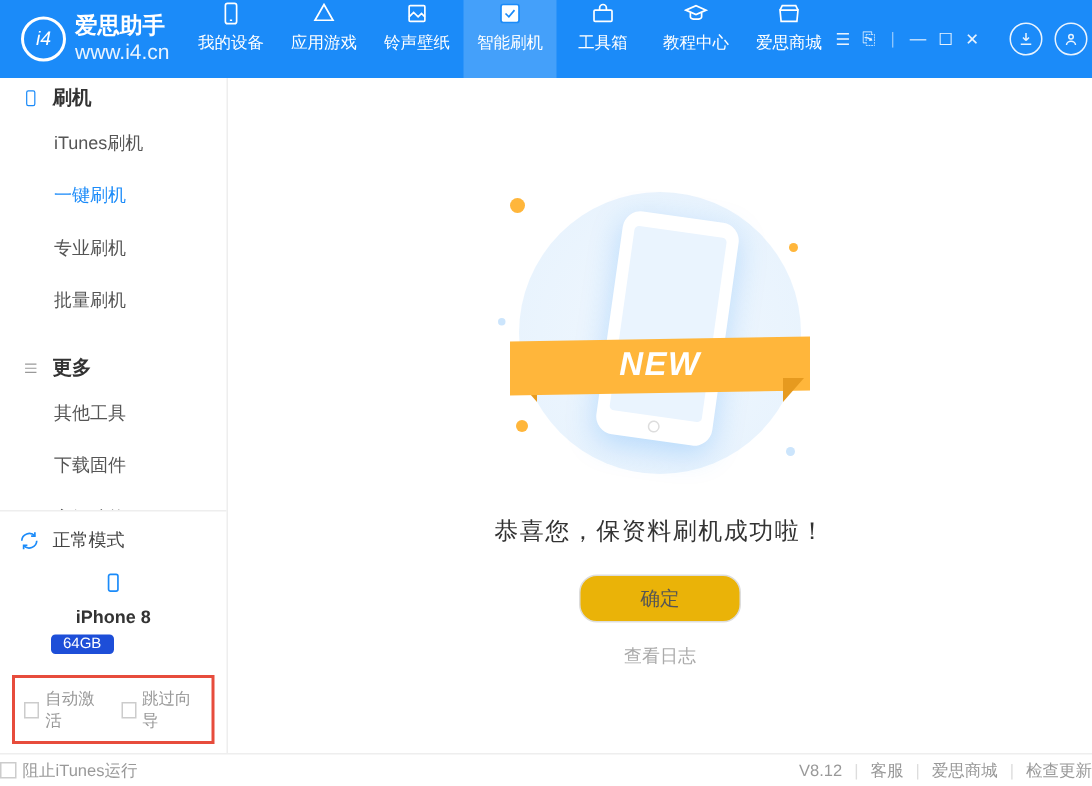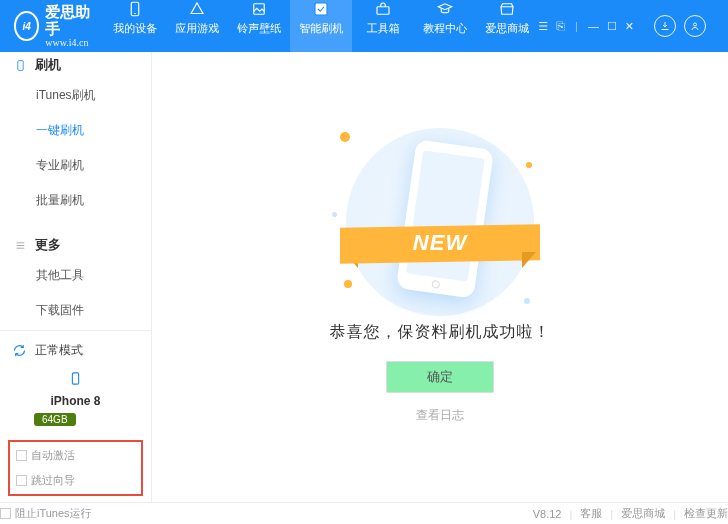--- a/index.html
+++ b/index.html
@@ -1,23 +1,23 @@
 <!DOCTYPE html>
 <html><head>
   <meta charset="utf-8">
   <style>
     * { margin: 0; padding: 0; box-sizing: border-box; font-family: "Microsoft YaHei", Arial, sans-serif; }
     body { width: 728px; height: 524px; background: #fff; overflow: hidden; font-size: 12px; }
     
     .header { height: 52px; background: #1b8bf9; display: flex; align-items: center; padding: 0 8px; color: #fff; }
     .logo { display: flex; align-items: center; padding: 0 10px 0 6px; }
-    .logo-ring { width: 30px; height: 30px; border: 2px solid #fff; border-radius: 50%; display: flex; align-items: center; justify-content: center; font-weight: bold; font-size: 10px; font-style: italic; }
+    .logo-ring { width: 30px; height: 30px; border: 2px solid #fff; border-radius: 50%; display: flex; align-items: center; justify-content: center; font-weight: normal; font-size: 13px; font-style: italic; }
     .logo-text { margin-left: 6px; line-height: 1.1; }
     .logo-text .brand { font-size: 15px; font-weight: bold; }
-    .logo-text .url { font-size: 10px; opacity: 0.9; font-family: Liberation Serif, serif; }
+    .logo-text .url { font-size: 14px; opacity: 0.9; }
     
     .nav { display: flex; flex: 1; height: 100%; }
     .nav-item { width: 62px; height: 100%; display: flex; flex-direction: column; align-items: center; justify-content: flex-start; cursor: pointer; font-size: 11px; gap: 3px; }
     .nav-item.active { background: rgba(255,255,255,0.18); }
     .nav-icon { width: 18px; height: 18px; display: flex; align-items: center; justify-content: center; }
     .nav-icon svg { width: 18px; height: 18px; fill: none; stroke: #fff; stroke-width: 1.5; }
     .nav-item.active .nav-icon svg { fill: #fff; stroke: #1b8bf9; }
     
     .win-controls { display: flex; gap: 8px; padding-right: 6px; font-size: 11px; }
     .win-controls span { cursor: pointer; opacity: 0.9; }
@@ -34,23 +34,23 @@
     .side-head-icon { width: 13px; height: 13px; display: flex; align-items: center; justify-content: center; color: #1b8bf9; }
     .side-head-icon svg { width: 13px; height: 13px; stroke: currentColor; fill: none; stroke-width: 1.5; }
     .side-sub { padding: 9px 0 9px 36px; font-size: 12px; color: #555; cursor: pointer; }
     .side-sub.active { color: #1b8bf9; }
     
     .side-status { border-top: 1px solid #eee; padding: 8px 12px; }
     .status-row { display: flex; align-items: center; gap: 8px; padding: 3px 0; font-size: 12px; color: #444; }
     .status-row.bold { font-weight: bold; color: #333; flex-direction: column; }
     .status-icon { width: 15px; height: 15px; display: flex; align-items: center; justify-content: center; }
     .status-icon svg { width: 15px; height: 15px; }
-    .capacity-badge { display: inline-block; background: #4d7c0f; color: #fff; padding: 1px 8px; font-size: 10px; border-radius: 3px; margin-left: 22px; margin-top: 2px; }
-    
-    .side-checks { border: 2px solid #e74c3c; margin: 6px 8px; padding: 6px 6px; display: flex; gap: 10px; font-size: 11px; color: #999; flex-direction: column; }
+    .capacity-badge { display: inline-block; background: #1d4ed8; color: #fff; padding: 1px 8px; font-size: 10px; border-radius: 3px; margin-left: 22px; margin-top: 2px; }
+    
+    .side-checks { border: 2px solid #e74c3c; margin: 6px 8px; padding: 6px 6px; display: flex; gap: 10px; font-size: 11px; color: #999; }
     .chk { display: flex; align-items: center; gap: 4px; cursor: pointer; }
     .chk-box { width: 11px; height: 11px; border: 1px solid #ccc; }
     
     .main { flex: 1; position: relative; display: flex; flex-direction: column; align-items: center; padding-top: 70px; }
     .illustration { position: relative; width: 220px; height: 200px; }
     .circle-bg { position: absolute; top: 6px; left: 16px; width: 188px; height: 188px; border-radius: 50%; background: radial-gradient(circle, #f0f7fe 0%, #e6f2fd 100%); }
     .dot { position: absolute; border-radius: 50%; background: #ffb63b; }
     .dot.d1 { width: 10px; height: 10px; top: 10px; left: 10px; }
     .dot.d2 { width: 6px; height: 6px; top: 40px; right: 18px; }
     .dot.d3 { width: 8px; height: 8px; bottom: 34px; left: 14px; }
@@ -59,22 +59,22 @@
     .phone { position: absolute; left: 76px; top: 22px; width: 78px; height: 150px; background: #fff; border-radius: 12px; box-shadow: 0 6px 20px rgba(27,139,249,0.25); transform: rotate(8deg); }
     .phone::after { content: ""; position: absolute; top: 10px; left: 8px; right: 8px; bottom: 16px; background: #eaf4fe; border-radius: 3px; }
     .phone-home { position: absolute; bottom: 5px; left: 50%; transform: translateX(-50%); width: 8px; height: 8px; border: 1px solid #ddd; border-radius: 50%; }
     .ribbon { position: absolute; top: 98px; left: 10px; right: 10px; height: 48px; }
     .ribbon-bar { position: absolute; left: 0; right: 0; top: 6px; height: 36px; background: #ffb63b; transform: skewY(-1deg); }
     .ribbon-text { position: absolute; left: 0; right: 0; top: 10px; text-align: center; font-size: 22px; font-weight: 900; color: #fff; font-style: italic; letter-spacing: 1px; }
     .ribbon-tail-l, .ribbon-tail-r { position: absolute; top: 32px; width: 0; height: 0; }
     .ribbon-tail-l { left: 4px; border-left: 14px solid transparent; border-top: 16px solid #e69a1f; }
     .ribbon-tail-r { right: 4px; border-right: 14px solid transparent; border-top: 16px solid #e69a1f; }
     
-    .success-text { font-size: 16px; color: #333; letter-spacing: 1px; }
-    .ok-btn { margin-top: 18px; padding: 6px 40px; border: 1px solid #ddd; background: #86efac; color: #555; font-size: 13px; cursor: pointer; border-radius: 1px; }
+    .success-text { margin-top: 22px; font-size: 16px; color: #333; letter-spacing: 1px; }
+    .ok-btn { margin-top: 18px; padding: 6px 40px; border: 1px solid #ddd; background: #eab308; color: #555; font-size: 13px; cursor: pointer; border-radius: 12px; }
     .log-link { margin-top: 14px; font-size: 12px; color: #aaa; cursor: pointer; }
     
     .footer { height: 22px; border-top: 1px solid #eee; display: flex; align-items: center; padding: 0 0; font-size: 11px; color: #999; }
     .footer .left { display: flex; align-items: center; gap: 5px; }
     .footer .right { margin-left: auto; display: flex; align-items: center; gap: 8px; }
     .footer .sep { color: #ddd; }
   </style>
 </head>
 <body>
 

